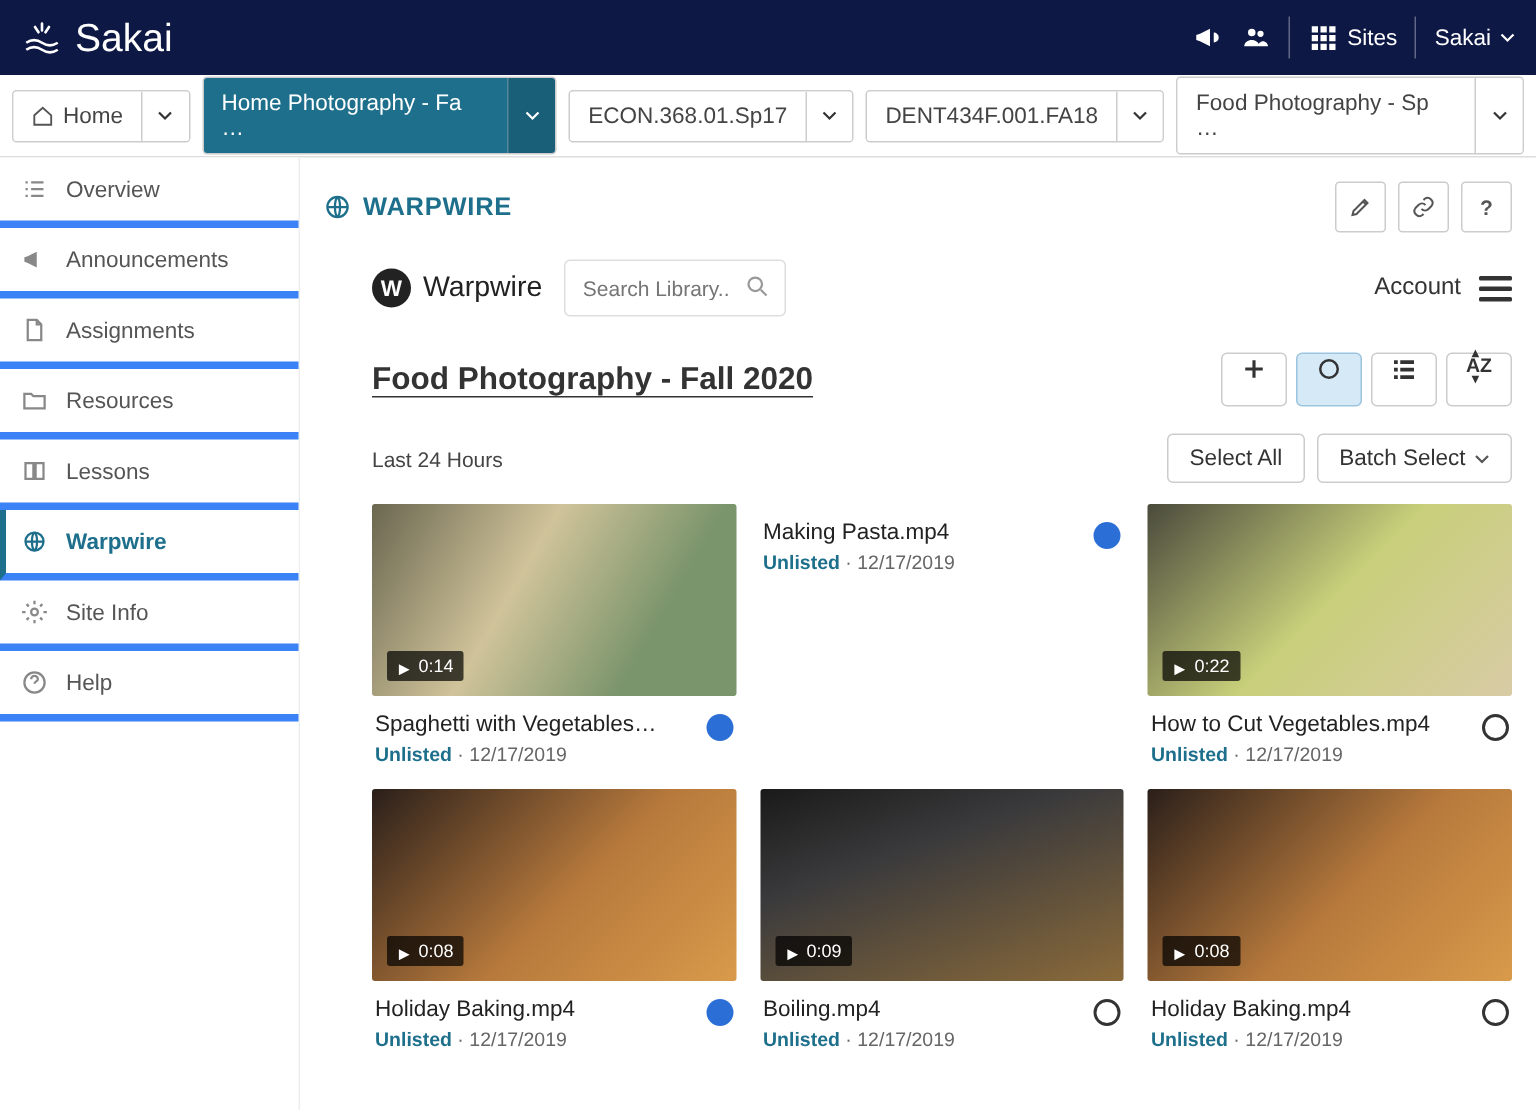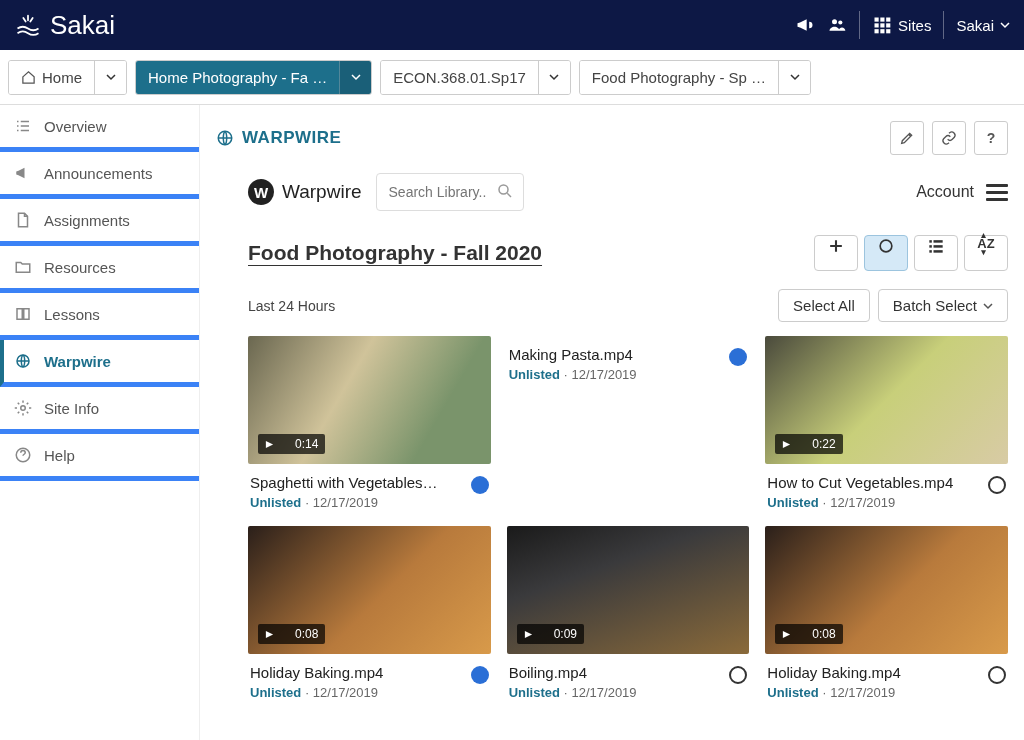--- a/index.html
+++ b/index.html
@@ -58,21 +58,21 @@
 
 .grid { display: grid; grid-template-columns: repeat(3, 1fr); gap: 16px; padding: 4px 0 16px 32px; }
 .card { }
 .thumb { position: relative; height: 128px; border-radius: 2px; overflow: hidden; cursor: pointer; background: #888; }
 .thumb.t0 { background: linear-gradient(120deg,#6a6750 0%,#d0c39a 40%,#7a946b 75%); }
 .thumb.t1 { background: linear-gradient(160deg,#e77a5a 0%,#f3a77e 45%,#e0c25b 100%); }
 .thumb.t2 { background: linear-gradient(135deg,#4a4a3c 0%,#c8cf7a 50%,#d8cba5 100%); }
 .thumb.t3 { background: linear-gradient(135deg,#2a1f1a 0%,#b87a3c 55%,#d89a4a 100%); }
 .thumb.t4 { background: linear-gradient(160deg,#1a1a1a 0%,#3a3a3c 35%,#8a6a3a 100%); }
 .thumb.t5 { background: linear-gradient(135deg,#2a1f1a 0%,#b87a3c 55%,#d89a4a 100%); }
-.dur { position: absolute; left: 10px; bottom: 10px; background: rgba(0,0,0,0.7); color: #fff; font-size: 12px; padding: 3px 7px; border-radius: 2px; display: flex; align-items: center; gap: 21px; }
+.dur { position: absolute; left: 10px; bottom: 10px; background: rgba(0,0,0,0.7); color: #fff; font-size: 12px; padding: 3px 7px; border-radius: 2px; display: flex; align-items: flex-end; gap: 5px; }
 .meta { display: flex; align-items: flex-start; padding: 10px 2px 0 2px; gap: 8px; }
 .meta-text { flex: 1; min-width: 0; }
 .title { font-size: 15px; color: #222; white-space: nowrap; overflow: hidden; text-overflow: ellipsis; }
 .sub { font-size: 13px; color: #666; margin-top: 4px; }
 .sub .u { color: #1d6f8b; font-weight: 600; }
 .status-dot { width: 18px; height: 18px; border-radius: 50%; margin-top: 2px; flex-shrink: 0; }
 .status-dot.filled { background: #2b6fd6; }
 .status-dot.ring { border: 2px solid #333; }
 
 svg { display: block; }
@@ -153,20 +153,30 @@
         <span>ECON.368.01.Sp17</span>
       </div>
       <div class="tab-caret">
         <svg width="10" height="10" viewBox="0 0 10 10">
           <path d="M1 3l4 4 4-4" fill="none" stroke="currentColor" stroke-width="1.5"></path>
         </svg>
       </div>
     </div>
     <div class="tab-group">
       <div class="tab-main">
+        <span>DENT434F.001.FA18</span>
+      </div>
+      <div class="tab-caret">
+        <svg width="10" height="10" viewBox="0 0 10 10">
+          <path d="M1 3l4 4 4-4" fill="none" stroke="currentColor" stroke-width="1.5"></path>
+        </svg>
+      </div>
+    </div>
+    <div class="tab-group">
+      <div class="tab-main">
         <span>Food Photography - Sp …</span>
       </div>
       <div class="tab-caret">
         <svg width="10" height="10" viewBox="0 0 10 10">
           <path d="M1 3l4 4 4-4" fill="none" stroke="currentColor" stroke-width="1.5"></path>
         </svg>
       </div>
     </div>
   </div>
 

